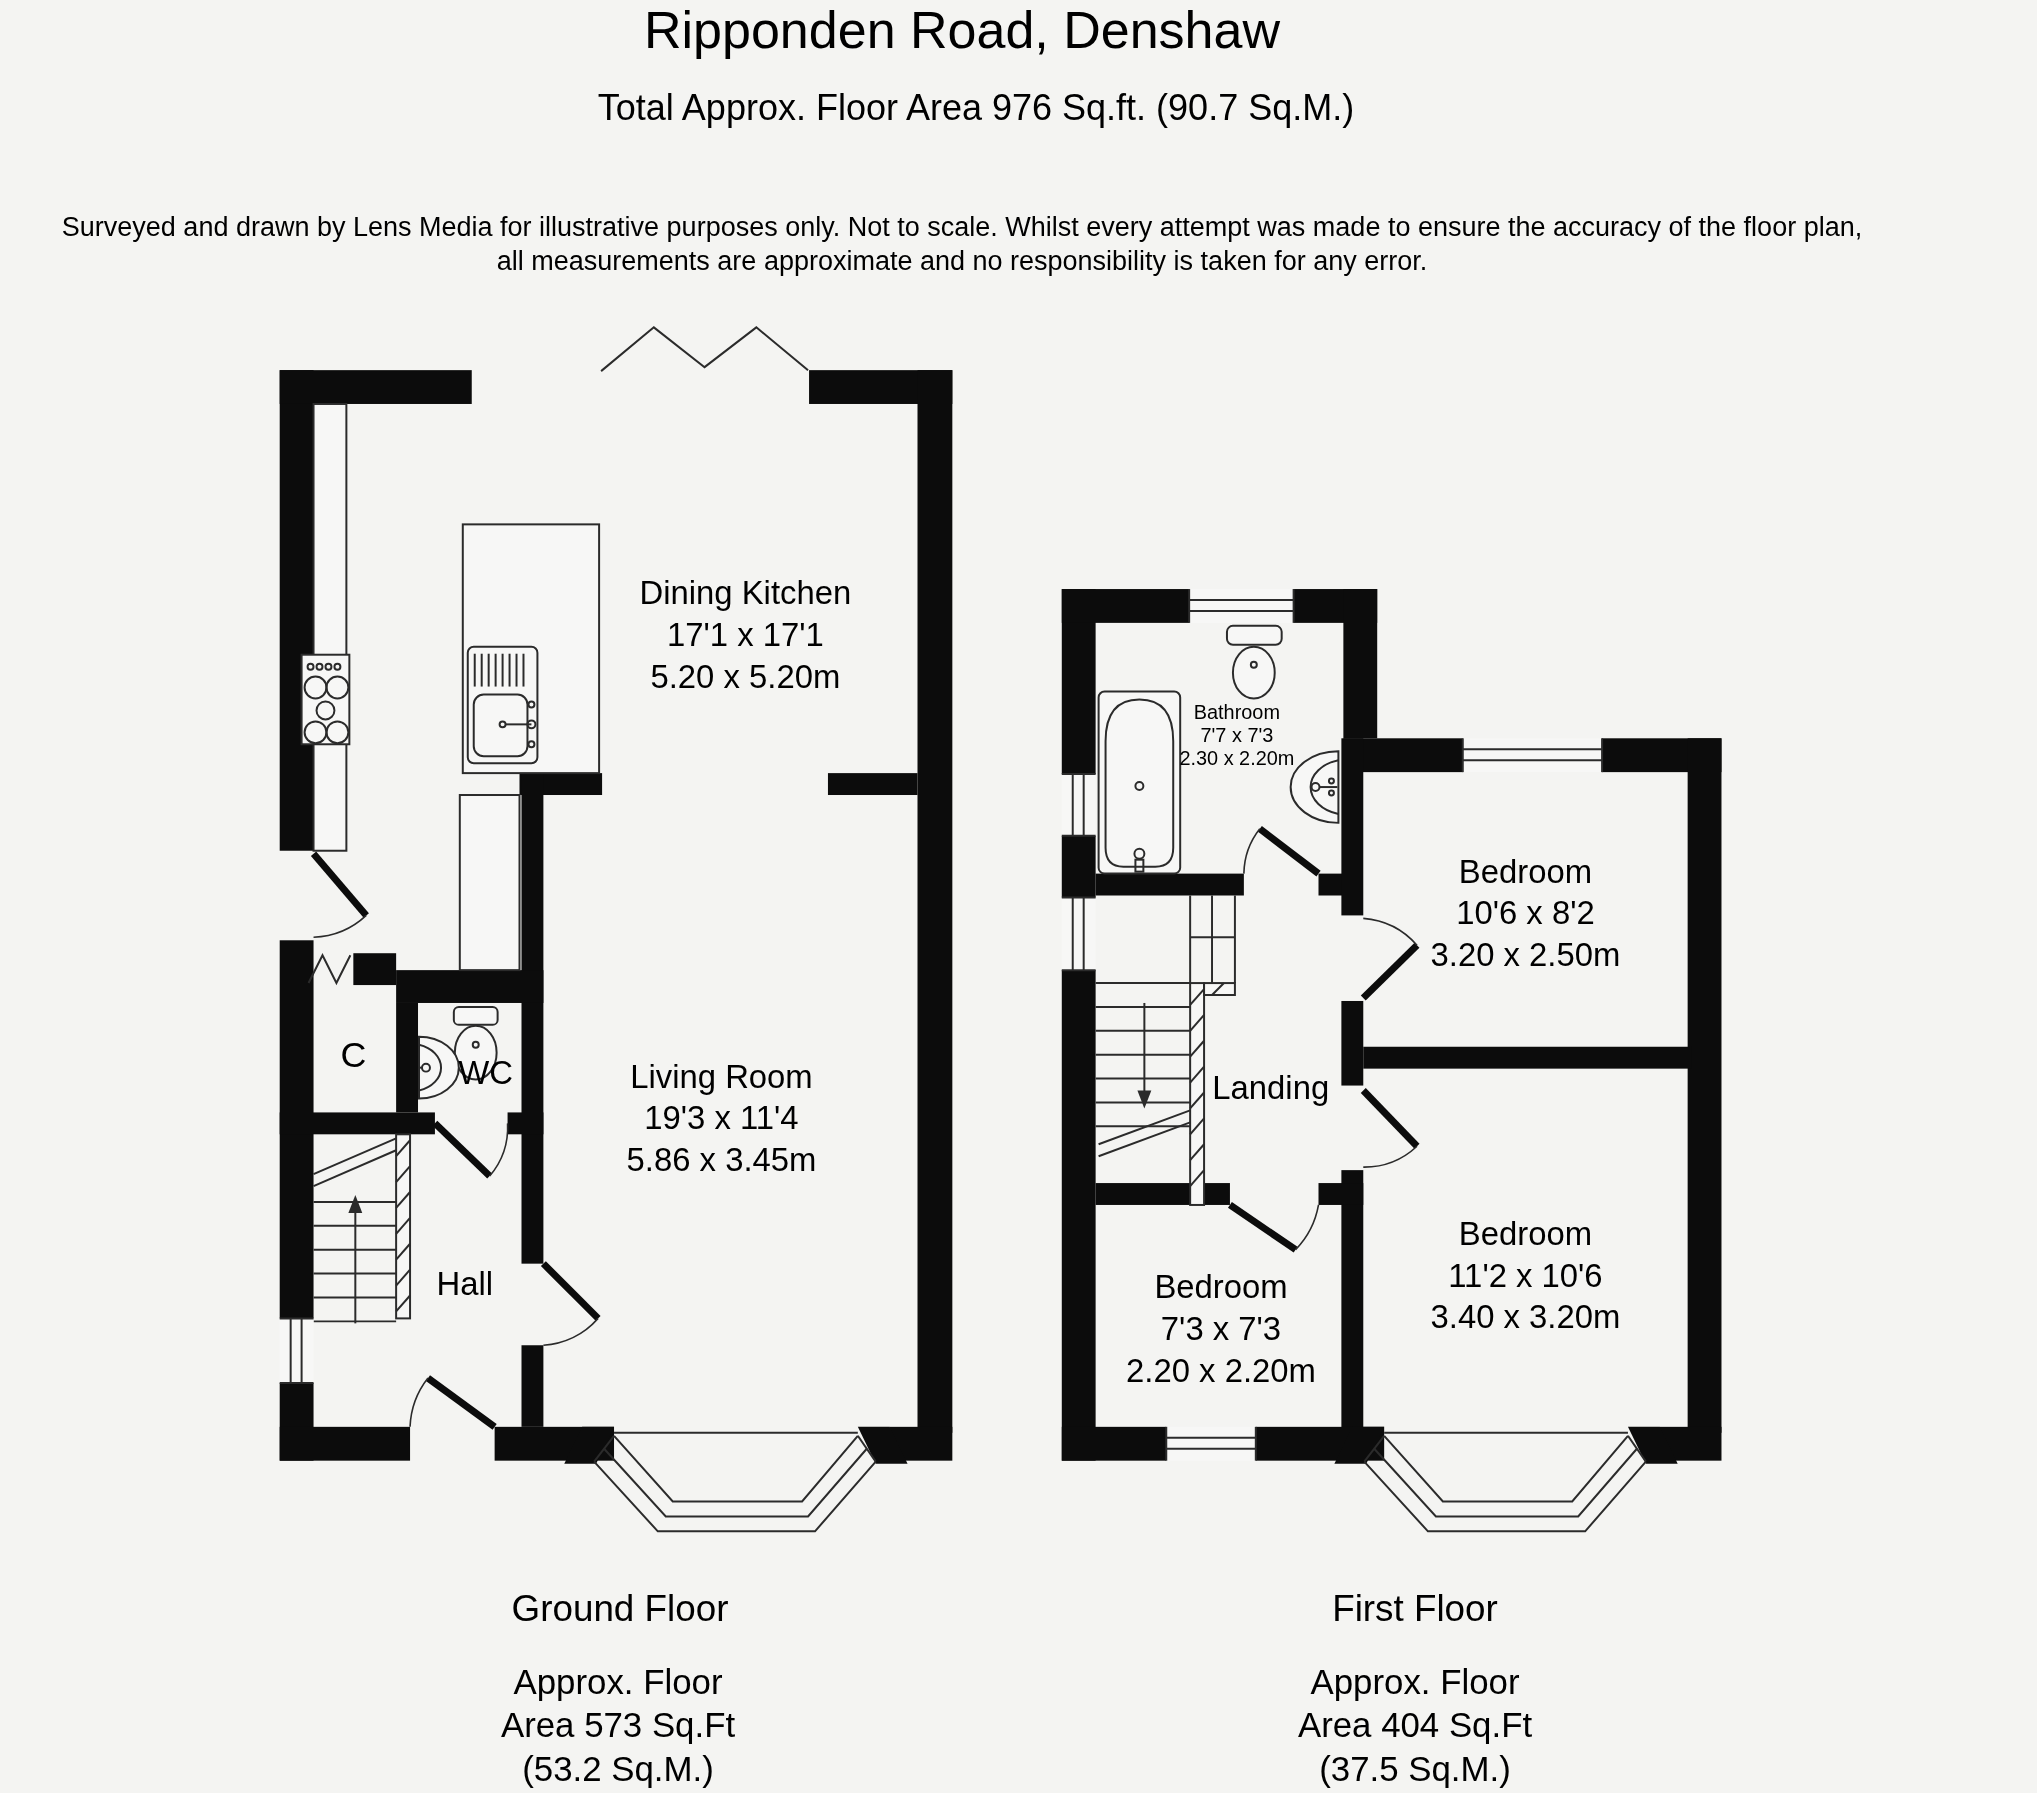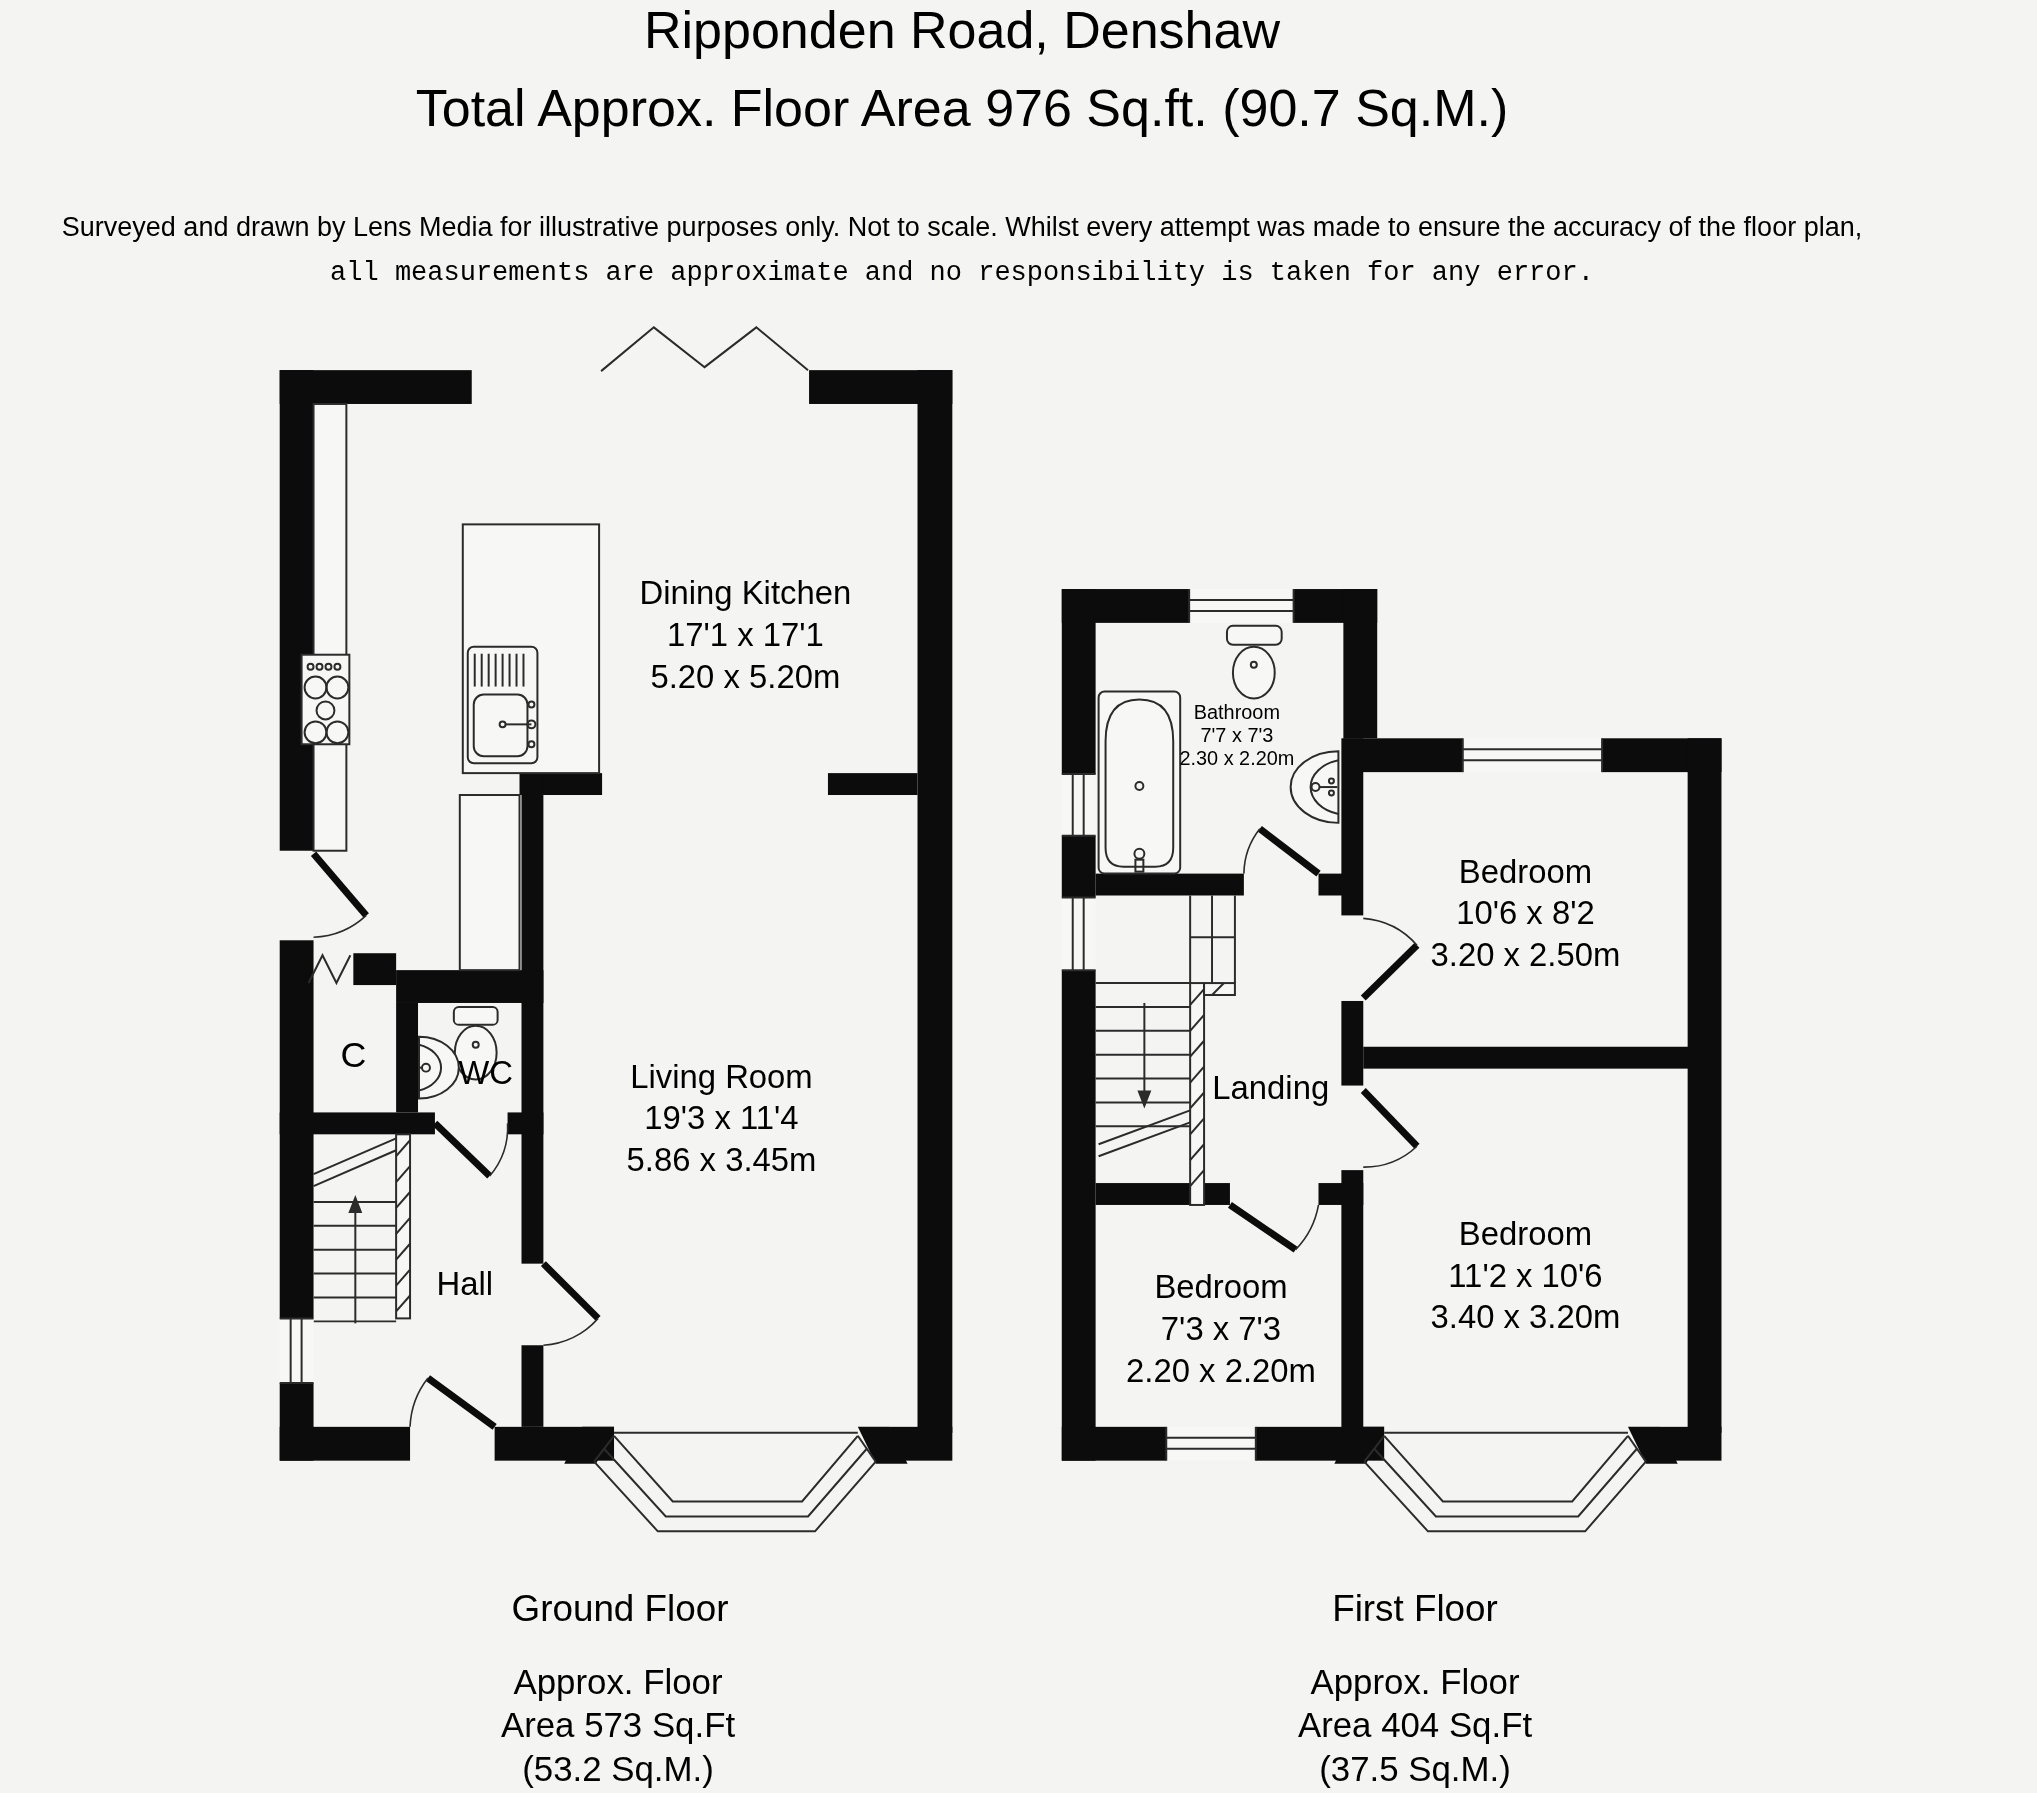--- a/index.html
+++ b/index.html
@@ -5,23 +5,23 @@
   html,body{margin:0;padding:0;}
   body{
     width:2038px;height:1794px;
     background:#f4f4f2;
     font-family:"Liberation Sans", sans-serif;
     position:relative;
     color:#000;
   }
   .hdr{position:absolute;left:0;width:1924px;text-align:center;white-space:nowrap;}
   #title{top:2px;font-size:52px;line-height:56px;}
-  #subtitle{top:80px;font-size:52px;line-height:56px;}
+  #subtitle{top:80px;font-size:36px;line-height:56px;margin-left:14px;}
   #disc1{top:212px;font-size:27px;line-height:30px;text-align:center;}
-  #disc2{top:258px;font-size:27px;line-height:30px;font-family:Liberation Mono, monospace;}
+  #disc2{top:246px;font-size:27px;line-height:30px;}
   svg{position:absolute;left:0;top:0;}
   .wall{fill:#0c0c0c;stroke:none;}
   .thin{stroke:#2b2b2b;stroke-width:2;fill:none;}
   .thin-w{stroke:#2b2b2b;stroke-width:2;fill:#f7f7f6;}
   .fix{stroke:#2b2b2b;stroke-width:2;fill:#f7f7f6;}
   .leaf{stroke:#0c0c0c;stroke-width:7;fill:none;}
   .arc{stroke:#2b2b2b;stroke-width:1.6;fill:none;}
   .win{fill:#f7f7f6;stroke:none;}
   .rlabel{font-size:33px;text-anchor:middle;fill:#000;}
   .slabel{font-size:20px;text-anchor:middle;fill:#000;}

